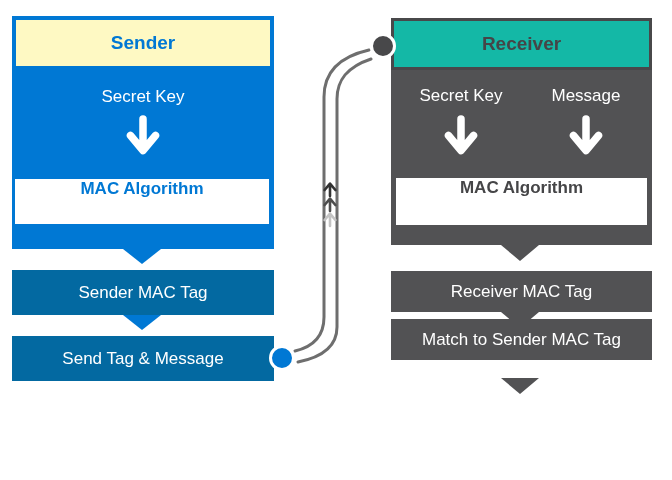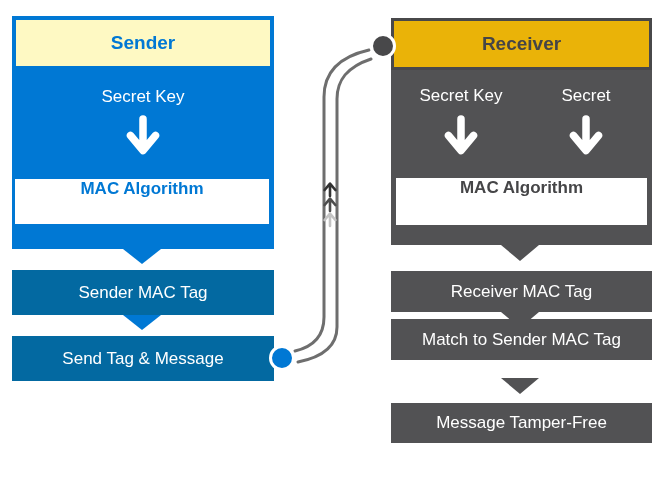--- a/index.html
+++ b/index.html
@@ -59,21 +59,21 @@
   .n-s1 { left: 123px; top: 249px; }
   .n-s2 { left: 123px; top: 315px; }
   .n-r1 { left: 501px; top: 245px; }
   .n-r2 { left: 501px; top: 312px; }
   .n-r3 { left: 501px; top: 378px; }
 
   
   .receiver-header {
     left: 391px; top: 18px; width: 261px; height: 52px;
     box-sizing: border-box;
-    background: #eab308;
+    background: #14b8a6;
     border: 3px solid #48484a;
     display: flex; align-items: center; justify-content: center;
     color: #454547; font-size: 19px; font-weight: 700;
   }
   .receiver-box {
     left: 391px; top: 70px; width: 261px; height: 175px;
     background: #525254;
   }
   .receiver-box .key-label { left: 0;   top: 16px; width: 140px; }
   .receiver-box .msg-label { left: 125px; top: 16px; width: 140px; }
@@ -136,21 +136,21 @@
   <div class="abs node blue"></div>
 
   <div class="abs receiver-header">
     <span>Receiver</span>
   </div>
 
   <div class="abs node dark"></div>
 
   <div class="abs receiver-box">
     <div class="box-label-white key-label">Secret Key</div>
-    <div class="box-label-white msg-label">Secret</div>
+    <div class="box-label-white msg-label">Message</div>
     <svg class="down-arrow-svg" style="left:53px; top:44px;" width="34" height="44" viewBox="0 0 34 44">
       <path d="M17 5 L17 30 M4.5 21.5 L17 36.5 L29.5 21.5" fill="none" stroke="#ffffff" stroke-width="7.5" stroke-linecap="round" stroke-linejoin="round"></path>
     </svg>
     <svg class="down-arrow-svg" style="left:178px; top:44px;" width="34" height="44" viewBox="0 0 34 44">
       <path d="M17 5 L17 30 M4.5 21.5 L17 36.5 L29.5 21.5" fill="none" stroke="#ffffff" stroke-width="7.5" stroke-linecap="round" stroke-linejoin="round"></path>
     </svg>
     <div class="mac-strip">
       <span>MAC Algorithm</span>
     </div>
   </div>
@@ -158,15 +158,14 @@
   <div class="abs notch dark n-r1"></div>
 
   <div class="abs bar dark bar-recv-tag">Receiver MAC Tag</div>
 
   <div class="abs notch dark n-r2"></div>
 
   <div class="abs bar dark bar-match">Match to Sender MAC Tag</div>
 
   <div class="abs notch dark n-r3"></div>
 
-  <div class="abs bar dark bar-tamper">Message Tamper-Free</div>
 
 </div>
 
 </body></html>

